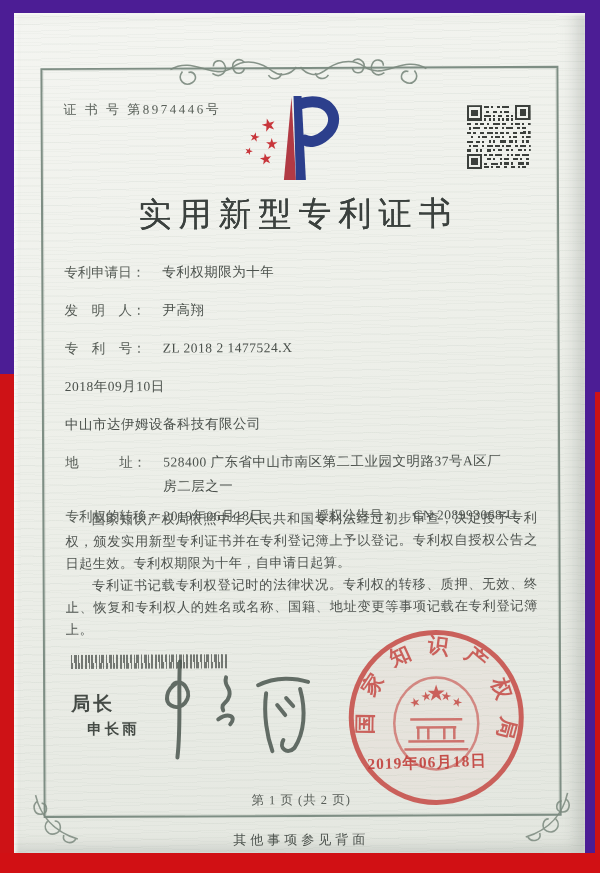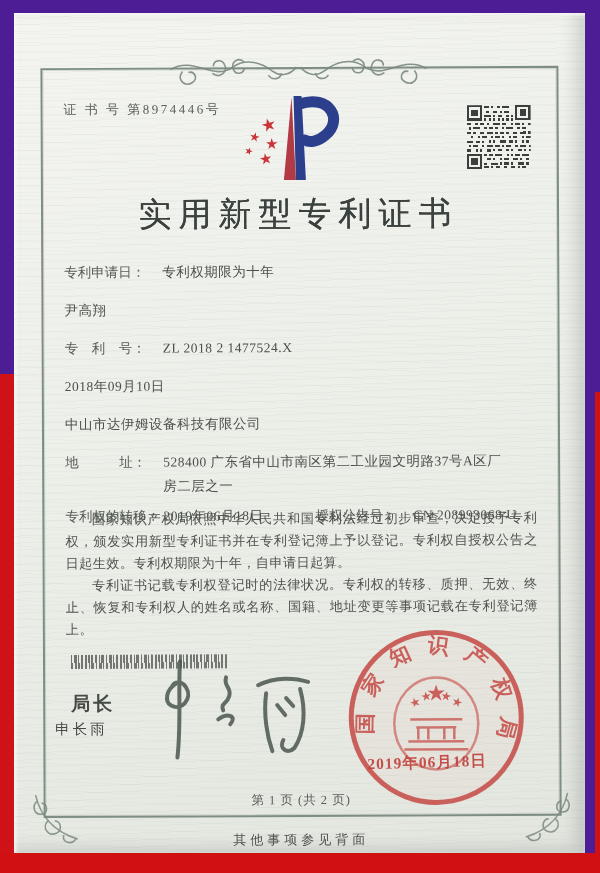--- a/index.html
+++ b/index.html
@@ -37,21 +37,21 @@
   .gpair{display:flex;}
   .gpair.first{width:250px;flex:0 0 250px;}
   .paras{position:absolute;left:51px;top:495px;width:472px;font-size:13.2px;
          line-height:1.66;color:#4e534f;text-align:justify;}
   .paras p{margin:0;text-indent:2em;letter-spacing:.4px;}
   .barcode{position:absolute;left:56px;top:641px;width:156px;height:14px;opacity:.75;
          background-image:repeating-linear-gradient(90deg,#4c514c 0 1.5px,transparent 1.5px 3.5px),
                           repeating-linear-gradient(90deg,#4c514c 0 1px,transparent 1px 5px);}
   .role{position:absolute;left:56px;top:677px;font-size:19px;font-weight:bold;
         letter-spacing:3px;color:#454b46;font-family:"Liberation Sans","DejaVu Sans",sans-serif;}
-  .signer{position:absolute;left:40px;top:706px;font-size:14.5px;font-weight:normal;
+  .signer{position:absolute;left:72px;top:706px;font-size:14.5px;font-weight:bold;
         letter-spacing:3px;color:#454b46;font-family:"Liberation Sans","DejaVu Sans",sans-serif;text-align:center;}
   .signature{position:absolute;left:121px;top:640px;}
   .seal{position:absolute;left:331px;top:615px;width:180px;height:180px;}
   .seal-date{position:absolute;left:352px;top:740px;font-size:15.5px;color:#c2413c;
         letter-spacing:1px;transform:rotate(-1.5deg);font-weight:bold;opacity:.9;}
   .pageno{position:absolute;left:0;right:0;top:779px;text-align:center;
         font-size:12.5px;color:#575d57;letter-spacing:1px;}
   .backnote{position:absolute;left:0;right:0;top:818px;text-align:center;
         font-size:13px;color:#4c524d;letter-spacing:4px;}
 </style>
@@ -147,20 +147,21 @@
       </svg>
 
       <div class="title">实用新型专利证书</div>
 
       <div class="fields">
         <div class="frow">
           <span class="flabel">专利申请日：</span>
           <span class="fvalue">专利权期限为十年</span>
         </div>
         <div class="frow">
+          <span class="flabel">发　明　人：</span>
           <span class="fvalue">尹高翔</span>
         </div>
         <div class="frow">
           <span class="flabel">专　利　号：</span>
           <span class="fvalue">ZL 2018 2 1477524.X</span>
         </div>
         <div class="frow">
           <span class="fvalue">2018年09月10日</span>
         </div>
         <div class="frow">

